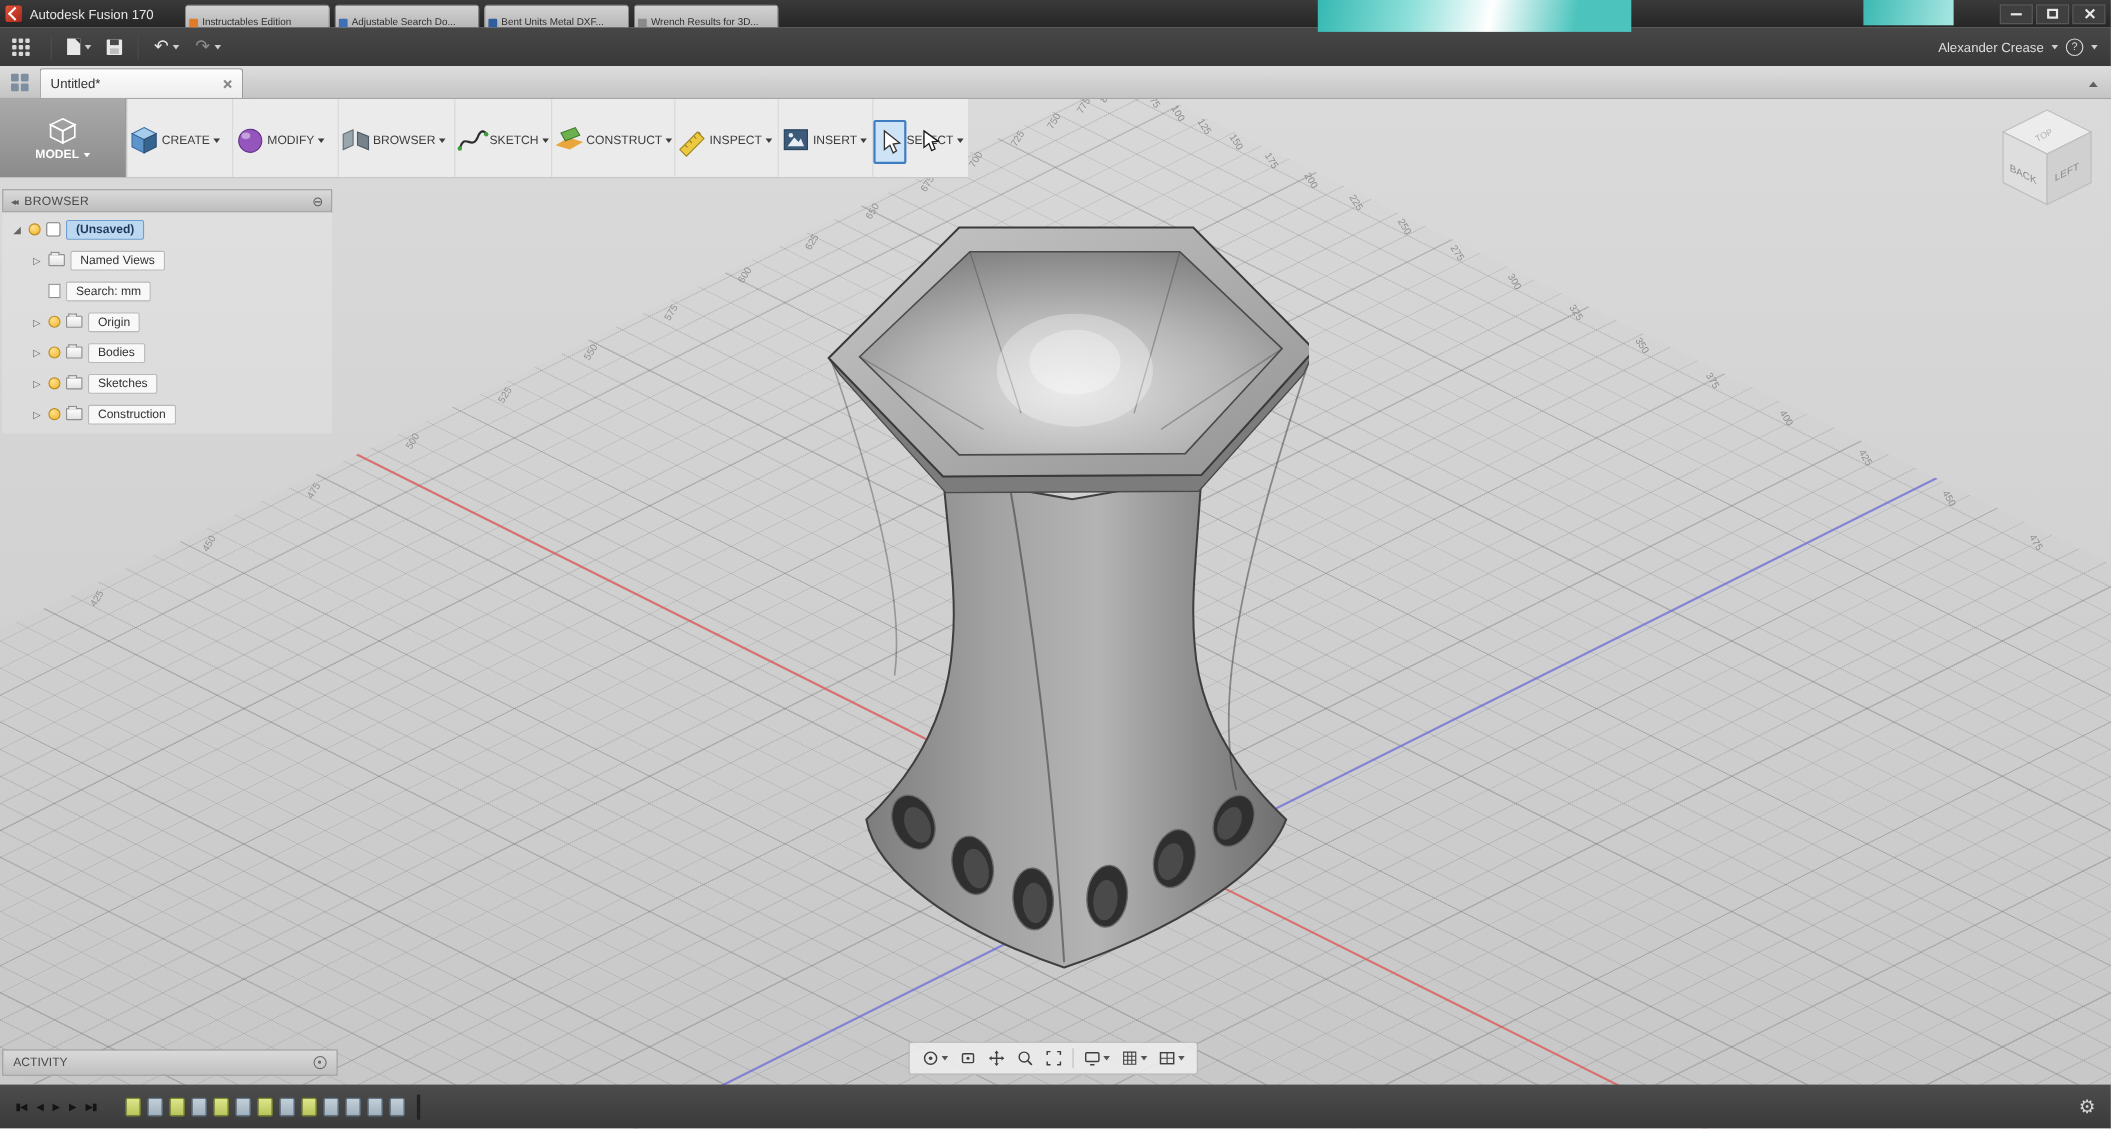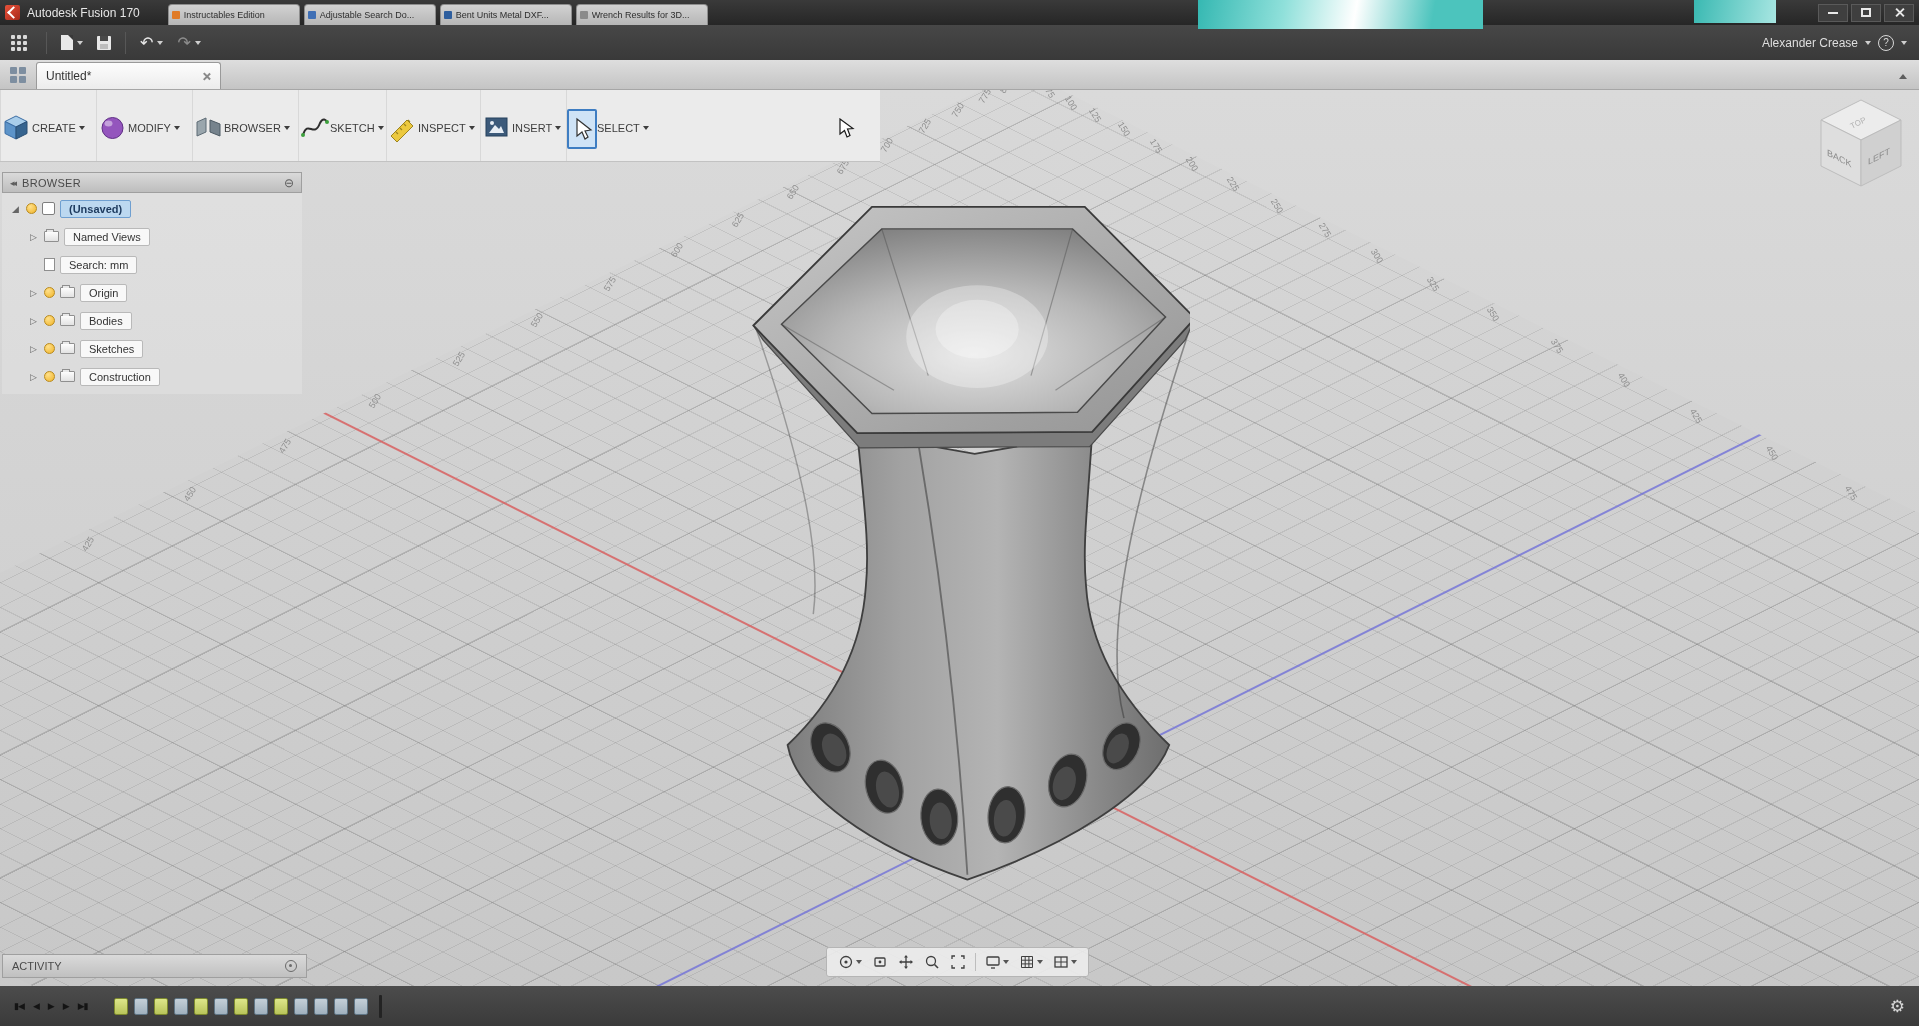--- a/index.html
+++ b/index.html
@@ -15,21 +15,21 @@
     background:linear-gradient(#3a3a3a,#262626); display:flex; align-items:center;
     color:#e6e6e6; font-size:12px; z-index:50; }
   .fusion-logo { width:15px; height:15px; margin:0 7px 0 5px; border-radius:2px;
     background:linear-gradient(135deg,#e8523a,#a8281a); position:relative; flex:none; }
   .fusion-logo::after { content:""; position:absolute; left:4px; top:3px; width:7px; height:7px;
     border-left:2px solid #fff; border-bottom:2px solid #fff; transform:rotate(45deg); }
   .tb-title { margin-right:28px; white-space:nowrap; }
   .tb-tabs { display:flex; gap:4px; height:21px; align-self:flex-end; }
   .tb-tab { width:132px; background:linear-gradient(#d2d2d2,#b6b6b6);
     border:1px solid #8e8e8e; border-bottom:none; border-radius:4px 4px 0 0;
-    display:flex; align-items:center; gap:4px; padding:0 3px; font-size:9px; color:#2e2e2e; overflow:hidden; }
+    display:flex; align-items:flex-end; gap:4px; padding:0 3px; font-size:9px; color:#2e2e2e; overflow:hidden; }
   .fav { width:8px; height:8px; border-radius:1px; flex:none; }
   .f0{background:#e07b28} .f1{background:#3f6fb5} .f2{background:#2e5e9e} .f3{background:#8a8a8a}
   .tb-tab .lbl { white-space:nowrap; overflow:hidden; }
   .win-controls { margin-left:auto; display:flex; gap:3px; padding-right:5px; }
   .win-btn { width:30px; height:18px; background:#3f3f3f; border:1px solid #5a5a5a;
     display:flex; align-items:center; justify-content:center; }
   .wc-min { width:10px; height:2px; background:#e8e8e8; }
   .wc-restore { width:10px; height:9px; border:2px solid #e8e8e8; }
   .wc-close { position:relative; width:11px; height:11px; }
   .wc-close::before,.wc-close::after { content:""; position:absolute; left:5px; top:0;
@@ -254,20 +254,31 @@
       <i></i>
     </div>
   <div class="doc-tab">
     <span class="grow">Untitled*</span>
     <span class="close-x"></span>
   </div>
   <span class="ribbon-collapse"></span>
 </div>
 
 <div class="ribbon">
+  <div class="model-block">
+    <svg width="28" height="28" viewBox="0 0 28 28">
+      <polygon points="14,3 25,8.5 14,14 3,8.5" fill="none" stroke="#fff" stroke-width="1.5"></polygon>
+      <polygon points="3,8.5 14,14 14,25 3,19.5" fill="none" stroke="#fff" stroke-width="1.5"></polygon>
+      <polygon points="25,8.5 14,14 14,25 25,19.5" fill="none" stroke="#fff" stroke-width="1.5"></polygon>
+    </svg>
+    <div class="model-label">
+        <span>MODEL</span>
+        <span class="cv"></span>
+      </div>
+  </div>
 
   <div class="rb-group" style="width:96px">
     <div class="rb-icon">
         <svg width="31" height="31" viewBox="0 0 31 31">
       <polygon points="15,4 26,9.5 15,15 4,9.5" fill="#a8cdea" stroke="#3c6ea5"></polygon>
       <polygon points="4,9.5 15,15 15,27 4,21.5" fill="#5d94c9" stroke="#3c6ea5"></polygon>
       <polygon points="26,9.5 15,15 15,27 26,21.5" fill="#36648f" stroke="#2a4f73"></polygon>
     </svg>
       </div>
     <div class="rb-label">
@@ -309,20 +320,32 @@
       <circle cx="4" cy="23" r="2" fill="#3da03d"></circle>
           <circle cx="28" cy="10" r="2" fill="#3da03d"></circle>
     </svg>
       </div>
     <div class="rb-label">
         <span>SKETCH</span>
         <span class="cv"></span>
       </div>
   </div>
 
+  <div class="rb-group" style="width:112px">
+    <div class="rb-icon">
+        <svg width="31" height="31" viewBox="0 0 31 31">
+      <polygon points="3,20 15,13 28,17 16,24" fill="#e9a63c" stro="" ke="#a8751e"></polygon>
+      <polygon points="8,9 21,4 25,11 12,16" fill="#6cb14e" stroke="#3f7a2a"></polygon>
+    </svg>
+      </div>
+    <div class="rb-label">
+        <span>CONSTRUCT</span>
+        <span class="cv"></span>
+      </div>
+  </div>
 
   <div class="rb-group" style="width:94px">
     <div class="rb-icon">
         <svg width="31" height="31" viewBox="0 0 31 31">
       <polygon points="4,24 20,8 26,14 10,30" fill="#ecc93f" stroke="#9c8420"></polygon>
       <path d="M9,20 l2,2 M13,16 l2,2 M17,12 l2,2 M21,8 l2,2" stroke="#9c8420" stroke-width="1.2"></path>
     </svg>
       </div>
     <div class="rb-label">
         <span>INSPECT</span>

